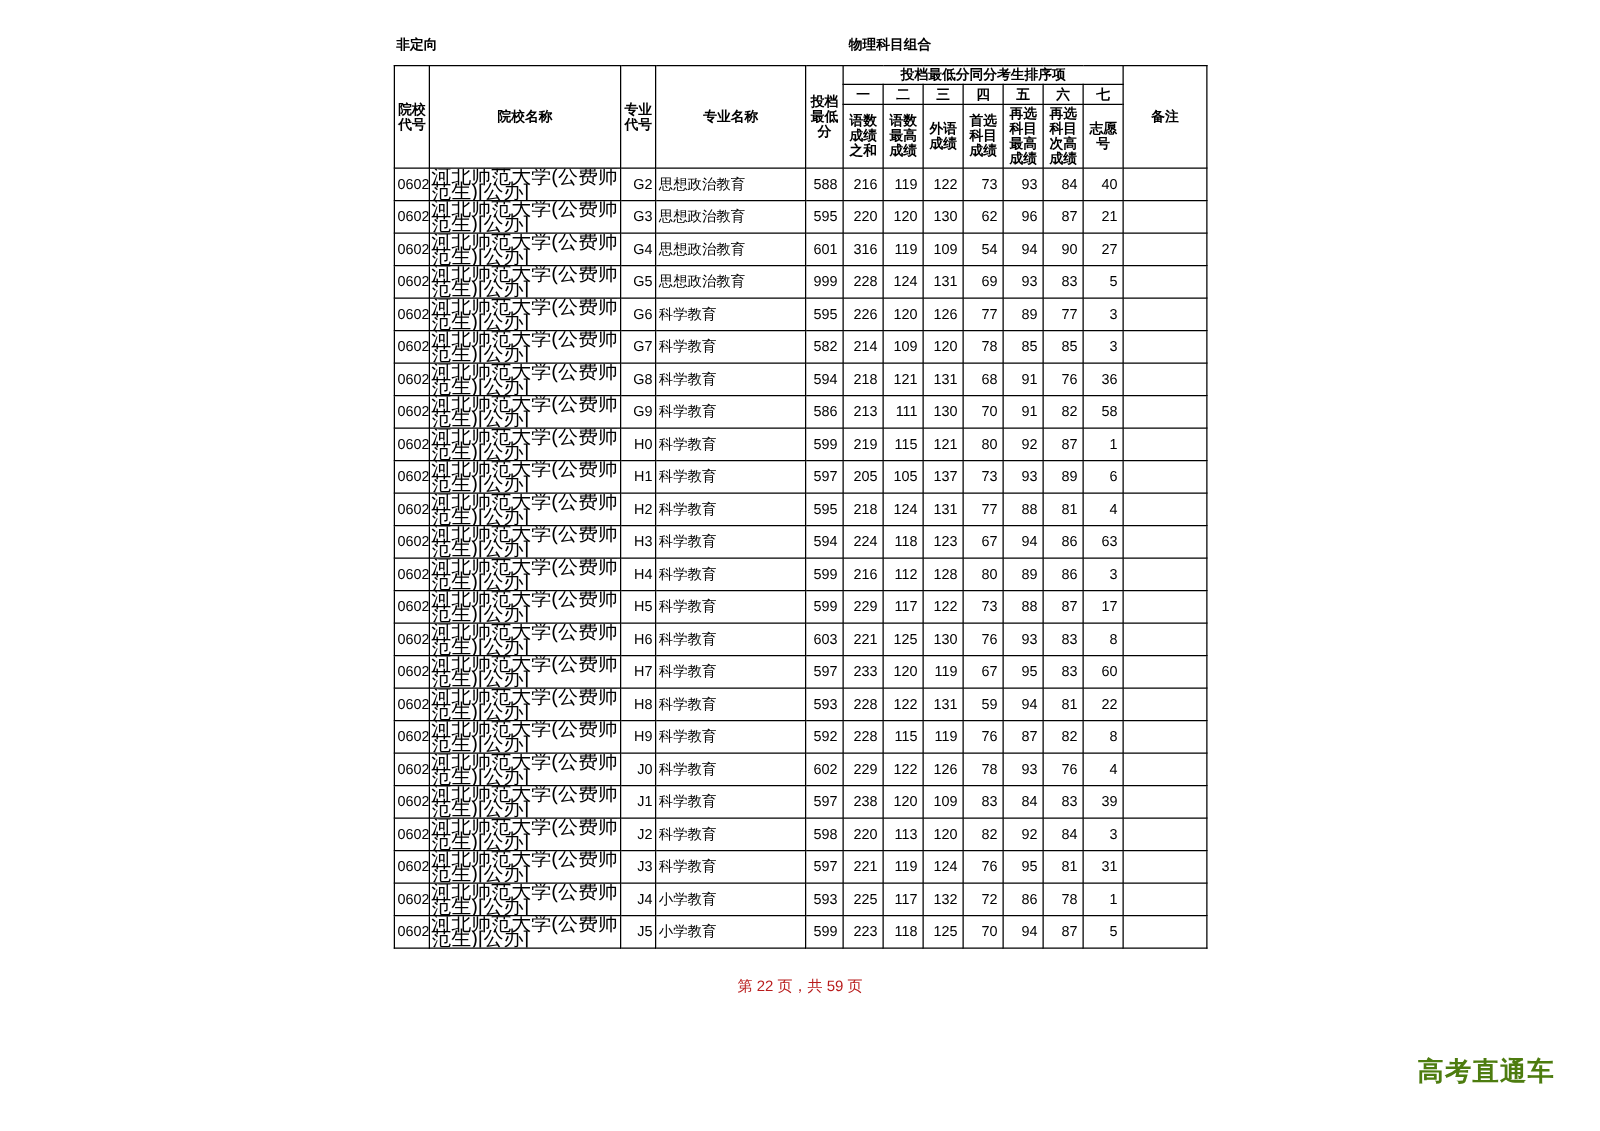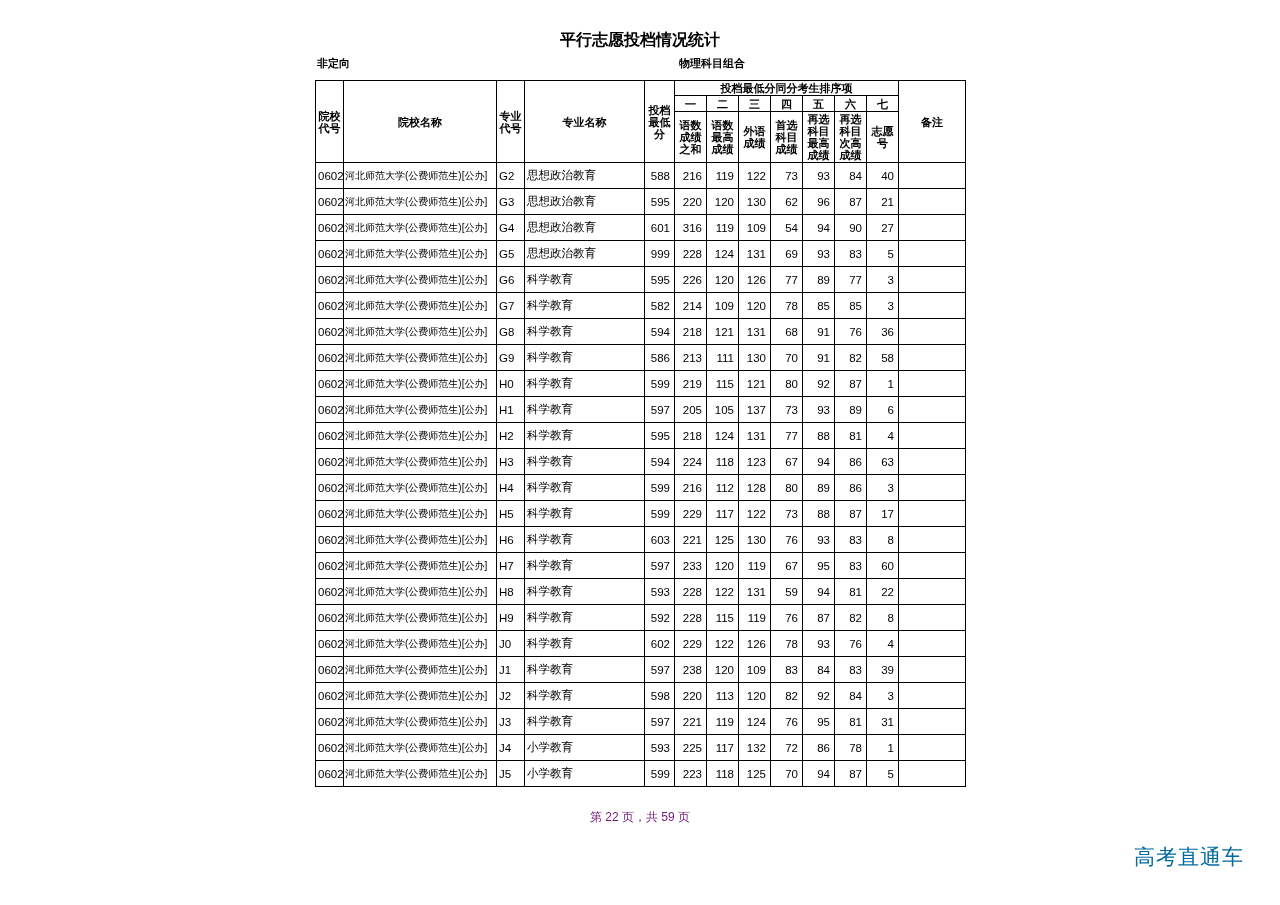--- a/index.html
+++ b/index.html
@@ -75,49 +75,48 @@
   thead tr.rank-labels th {
     height: 48px;
   }
   tbody td {
     height: 25px;
     font-size: 11.5px;
     padding: 0 2px;
     vertical-align: middle;
   }
   tbody td.left  { text-align: left; }
-  tbody td.center{ text-align: left; }
+  tbody td.center{ text-align: right; }
   tbody td.num   { text-align: right; padding-right: 4px; }
   tbody td.name {
-    font-size: 10px;
+    font-size: 16px;
     line-height: 12px;
     padding: 0 1px;
     word-break: break-all;
   }
   .footer {
     text-align: center;
     margin-top: 22px;
     font-size: 12px;
-    color: #701a75;
+    color: #b91c1c;
   }
   .watermark {
     position: absolute;
     top: 843px;
     right: 36px;
     font-size: 21px;
-    font-weight: normal;
-    color: #0369a1;
+    font-weight: bold;
+    color: #4d7c0f;
     letter-spacing: 1px;
   }
 </style>
 </head>
 <body>
 
 <div class="titles">
-  <div class="title-line">平行志愿投档情况统计</div>
 </div>
 
 <div class="content">
   <div class="labels-row">
     <span class="left-label">非定向</span>
     <span class="center-label">物理科目组合</span>
   </div>
 
   <table class="report">
     <colgroup>

